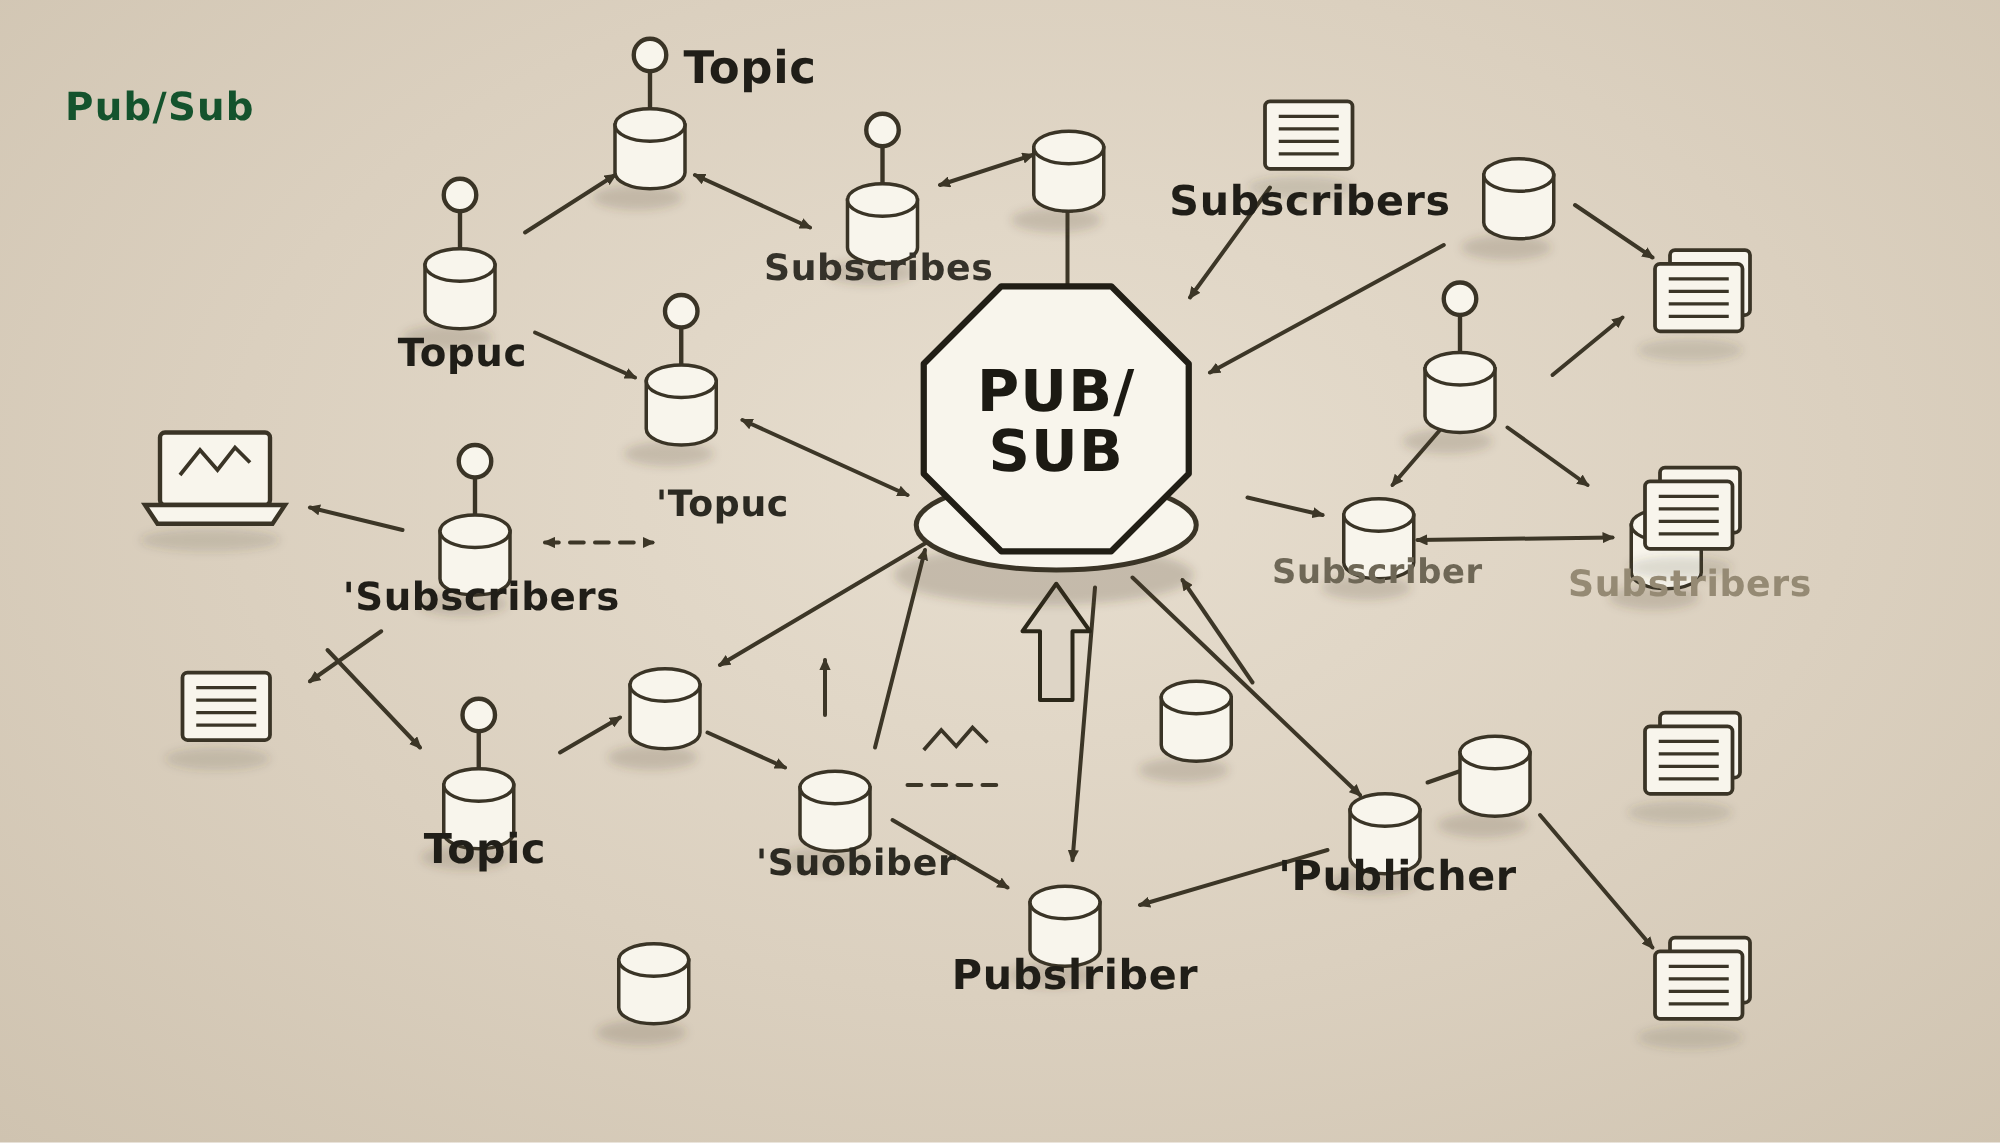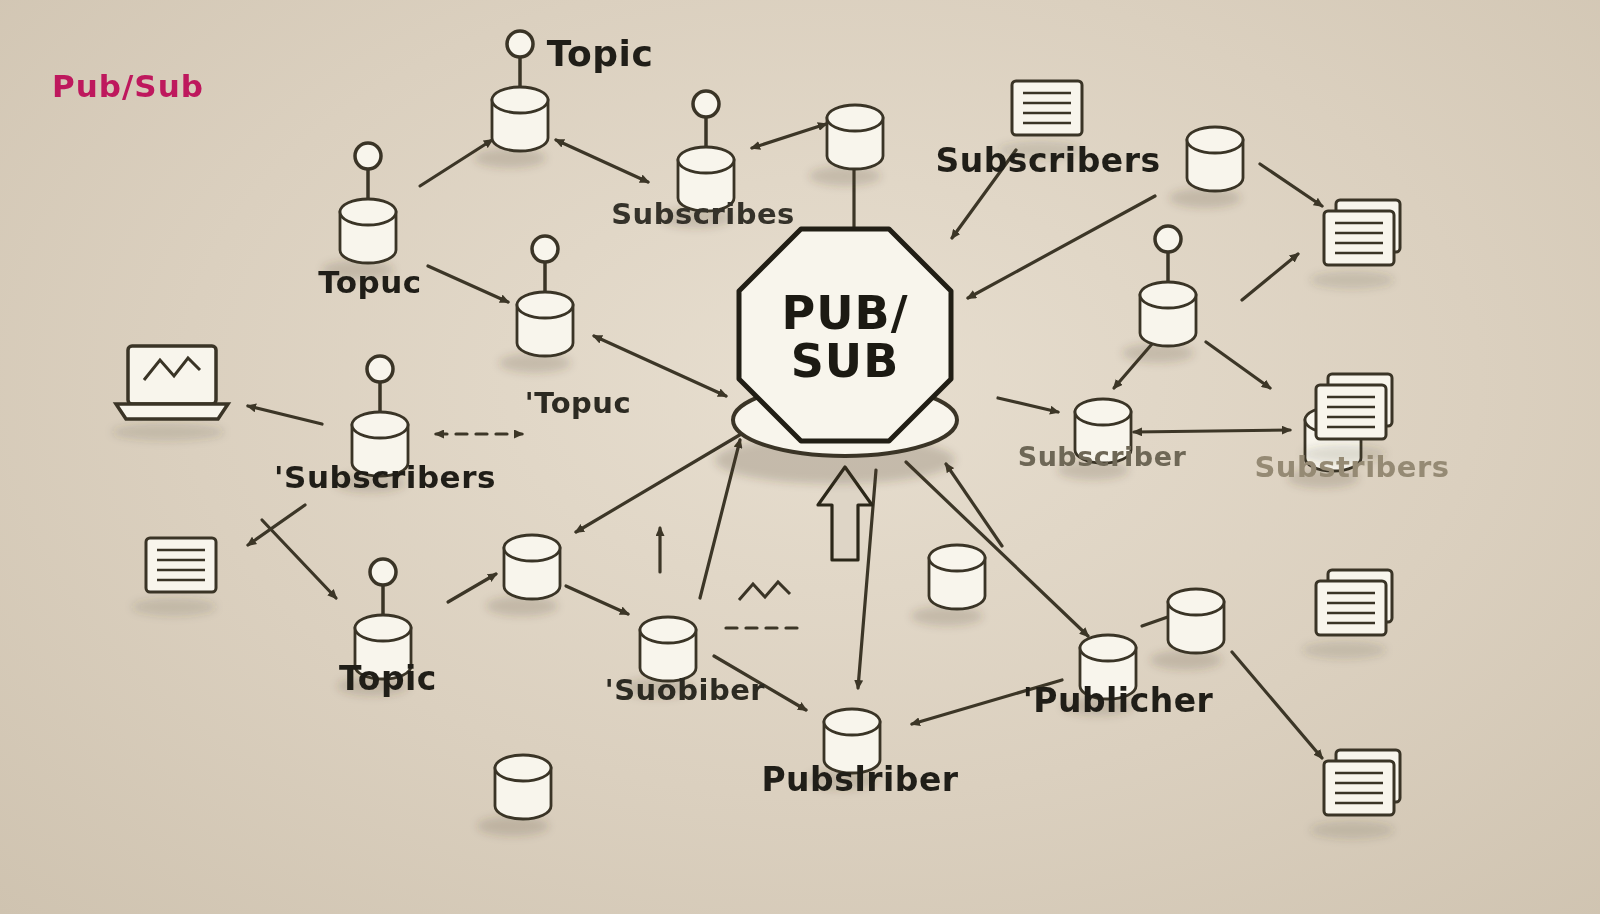--- a/index.html
+++ b/index.html
@@ -5,21 +5,21 @@
   html,body{margin:0;padding:0;width:1600px;height:914px;overflow:hidden;}
   body{
     font-family:"DejaVu Sans", sans-serif;
     background:radial-gradient(ellipse at 52% 42%, #e7decf 0%, #dbd0bf 55%, #cfc3b0 100%);
     position:relative;
   }
   .stage{position:absolute;inset:0;}
   .page-title{
     position:absolute;left:52px;top:68px;
     font-size:31px;font-weight:600;letter-spacing:1px;
-    color:#be185d;
+    color:#14532d;
   }
   svg{position:absolute;left:0;top:0;}
   text{font-family:"DejaVu Sans", sans-serif;}
 </style>
 </head>
 <body>
 
 <div class="stage">
   <svg width="1600" height="914" viewBox="0 0 1600 914">
     <defs>

